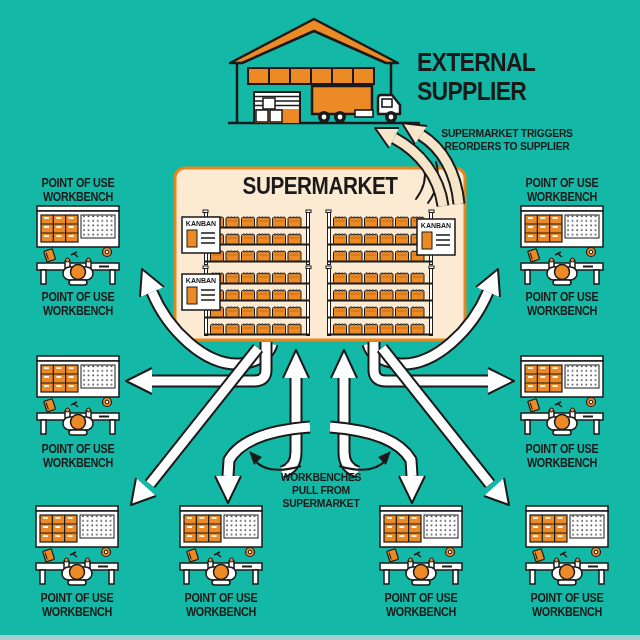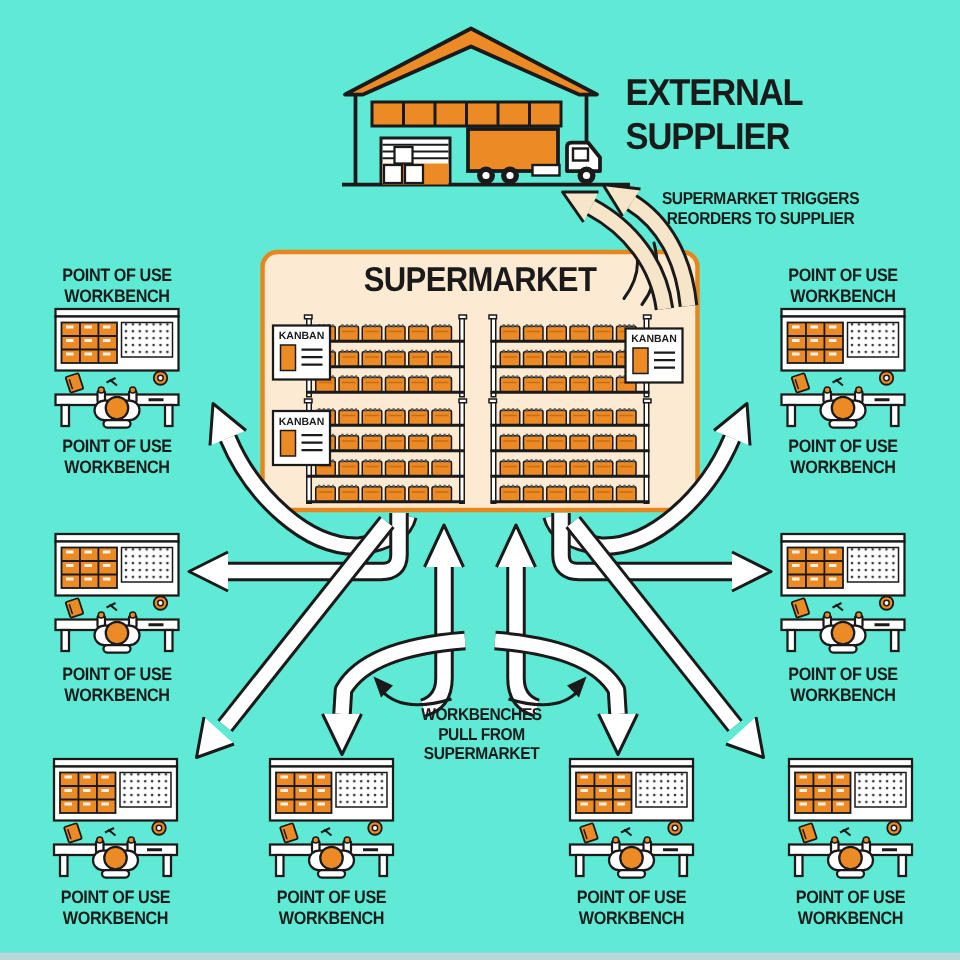--- a/index.html
+++ b/index.html
@@ -1,16 +1,16 @@
 <!DOCTYPE html>
 <html><head>
 <meta charset="utf-8">
 <style>
   html,body{margin:0;padding:0;background:#ffffff;}
-  #stage{position:relative;width:640px;height:640px;background:#5eead4;overflow:hidden;
+  #stage{position:relative;width:640px;height:640px;background:#14b8a6;overflow:hidden;
          font-family:"Liberation Sans",sans-serif;}
   #art{position:absolute;left:0;top:0;}
   .lbl{position:absolute;font-weight:bold;color:#1a1a1a;text-align:center;
        white-space:pre-line;letter-spacing:-0.3px;transform:scaleX(.9);
        transform-origin:50% 50%;font-size:12px;line-height:13.5px;
        font-family:"Liberation Sans",sans-serif;}
   .lbl-bench{width:120px;}
   .lbl-annot{font-size:11.5px;line-height:13px;}
   .lbl-supplier{font-size:25px;line-height:28.5px;text-align:left;
        transform:scaleX(.92);transform-origin:0 50%;letter-spacing:-0.8px;}

